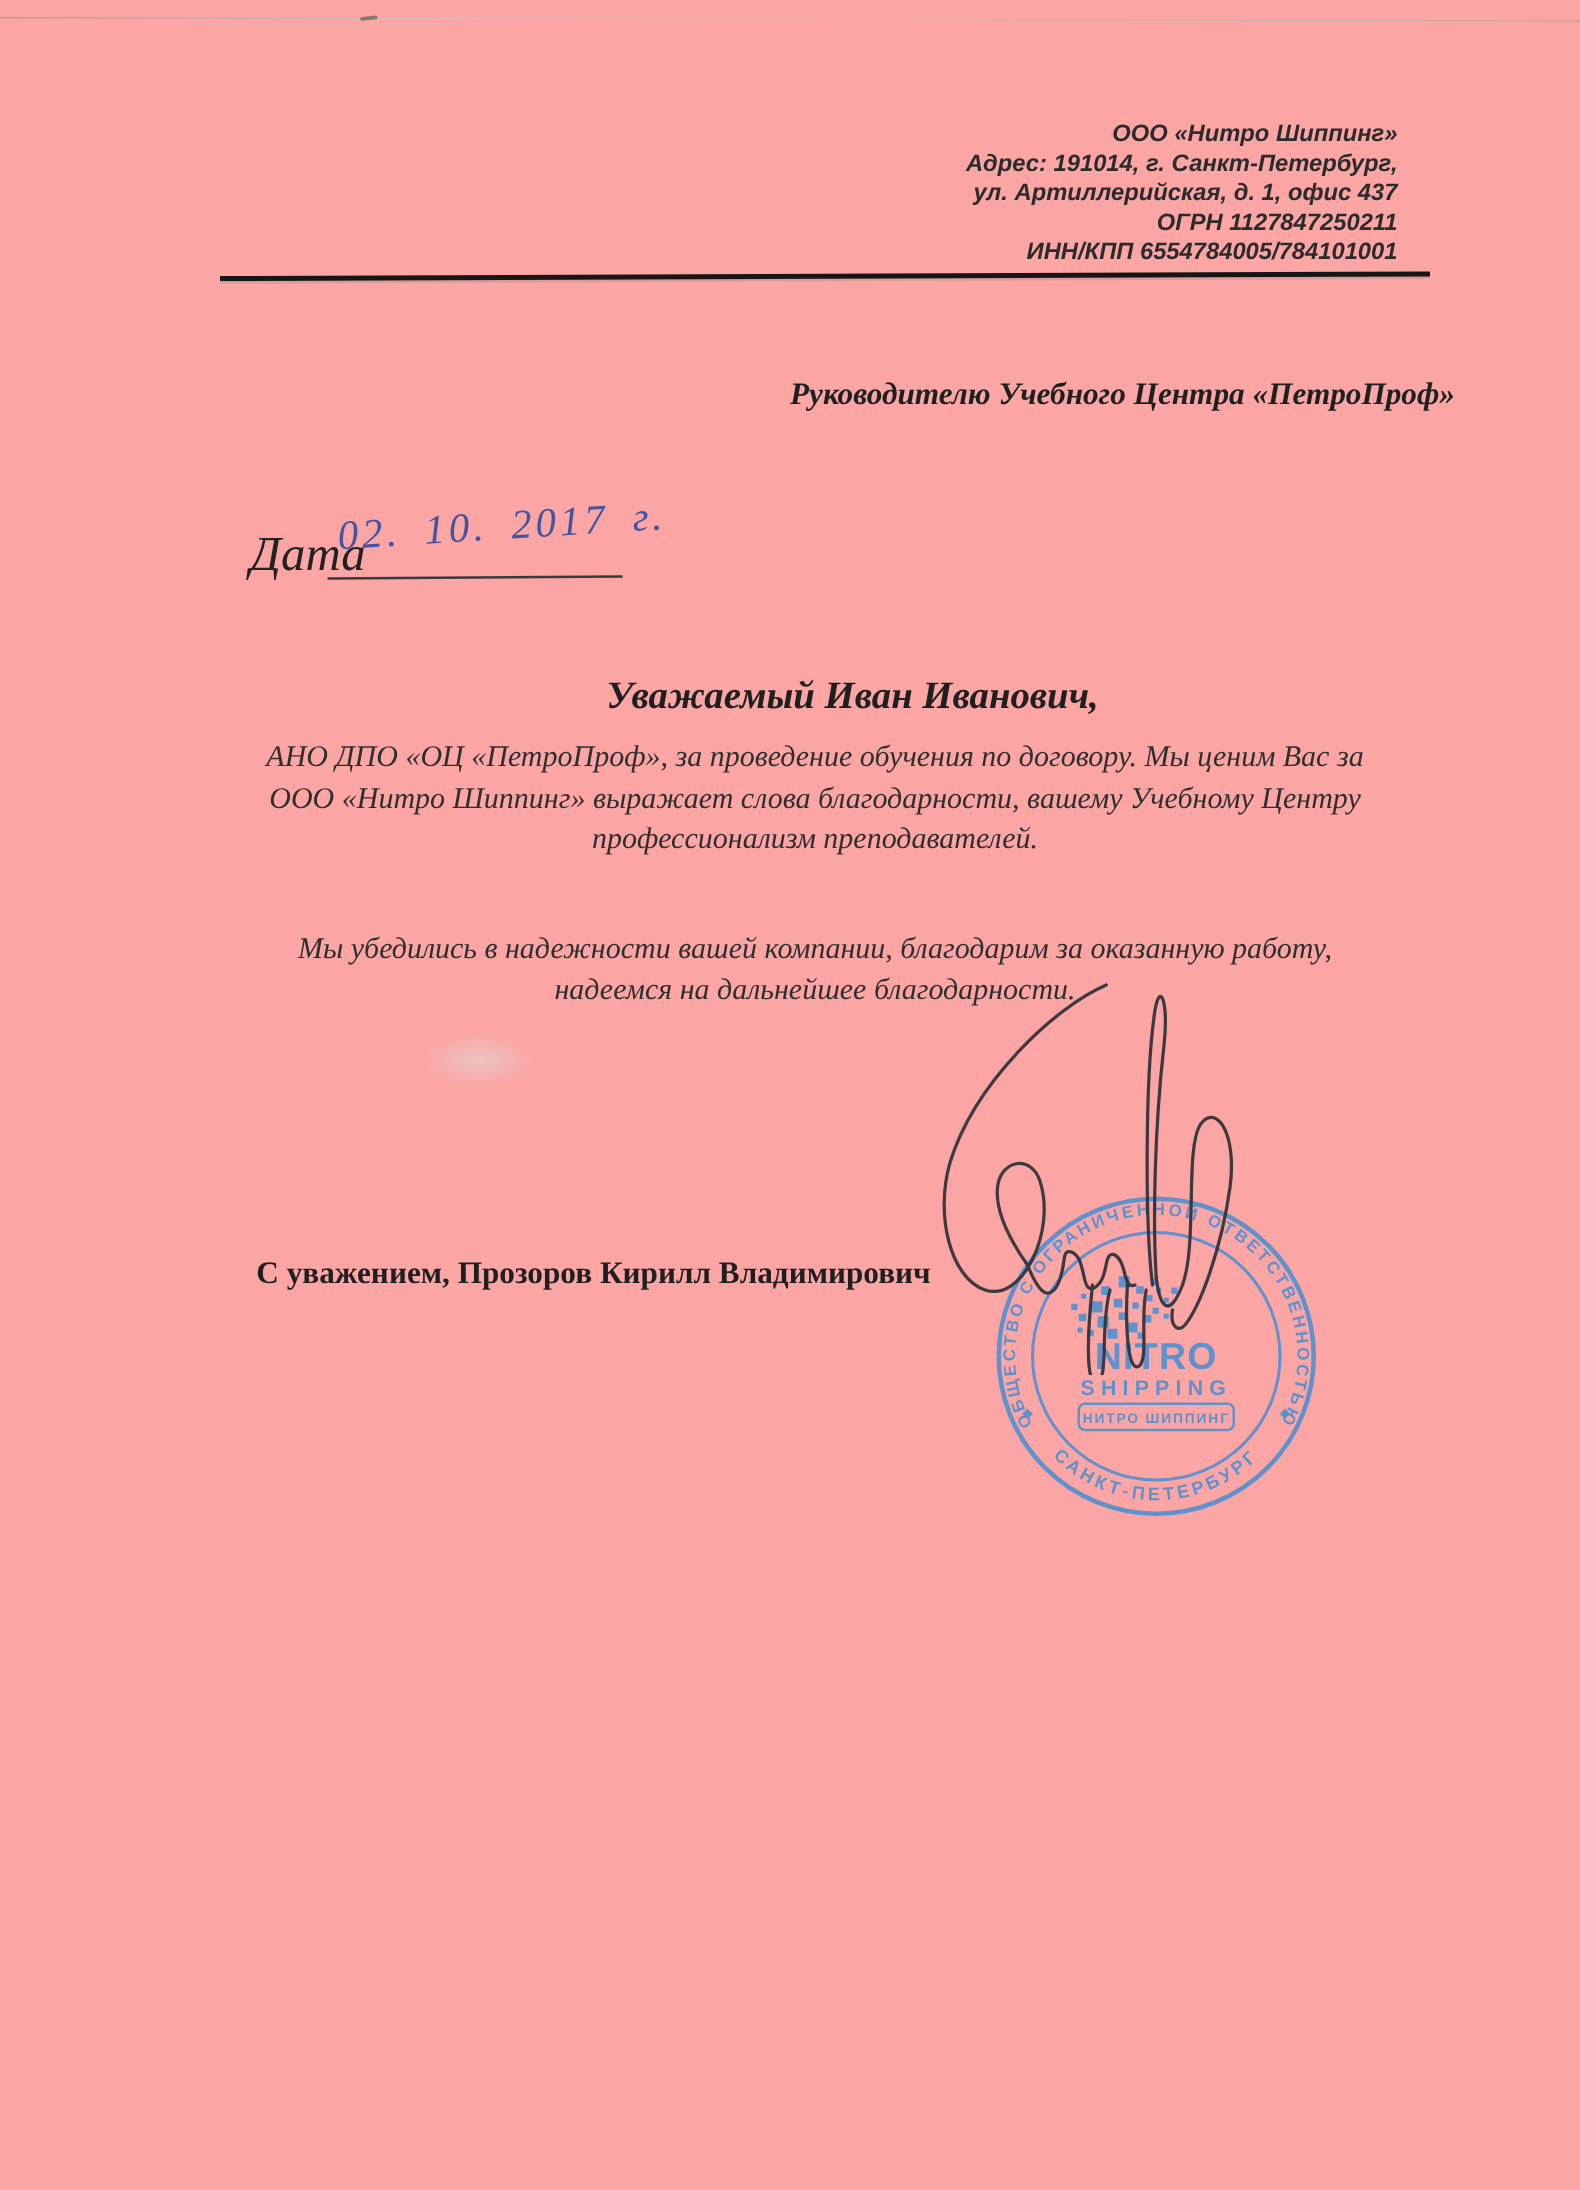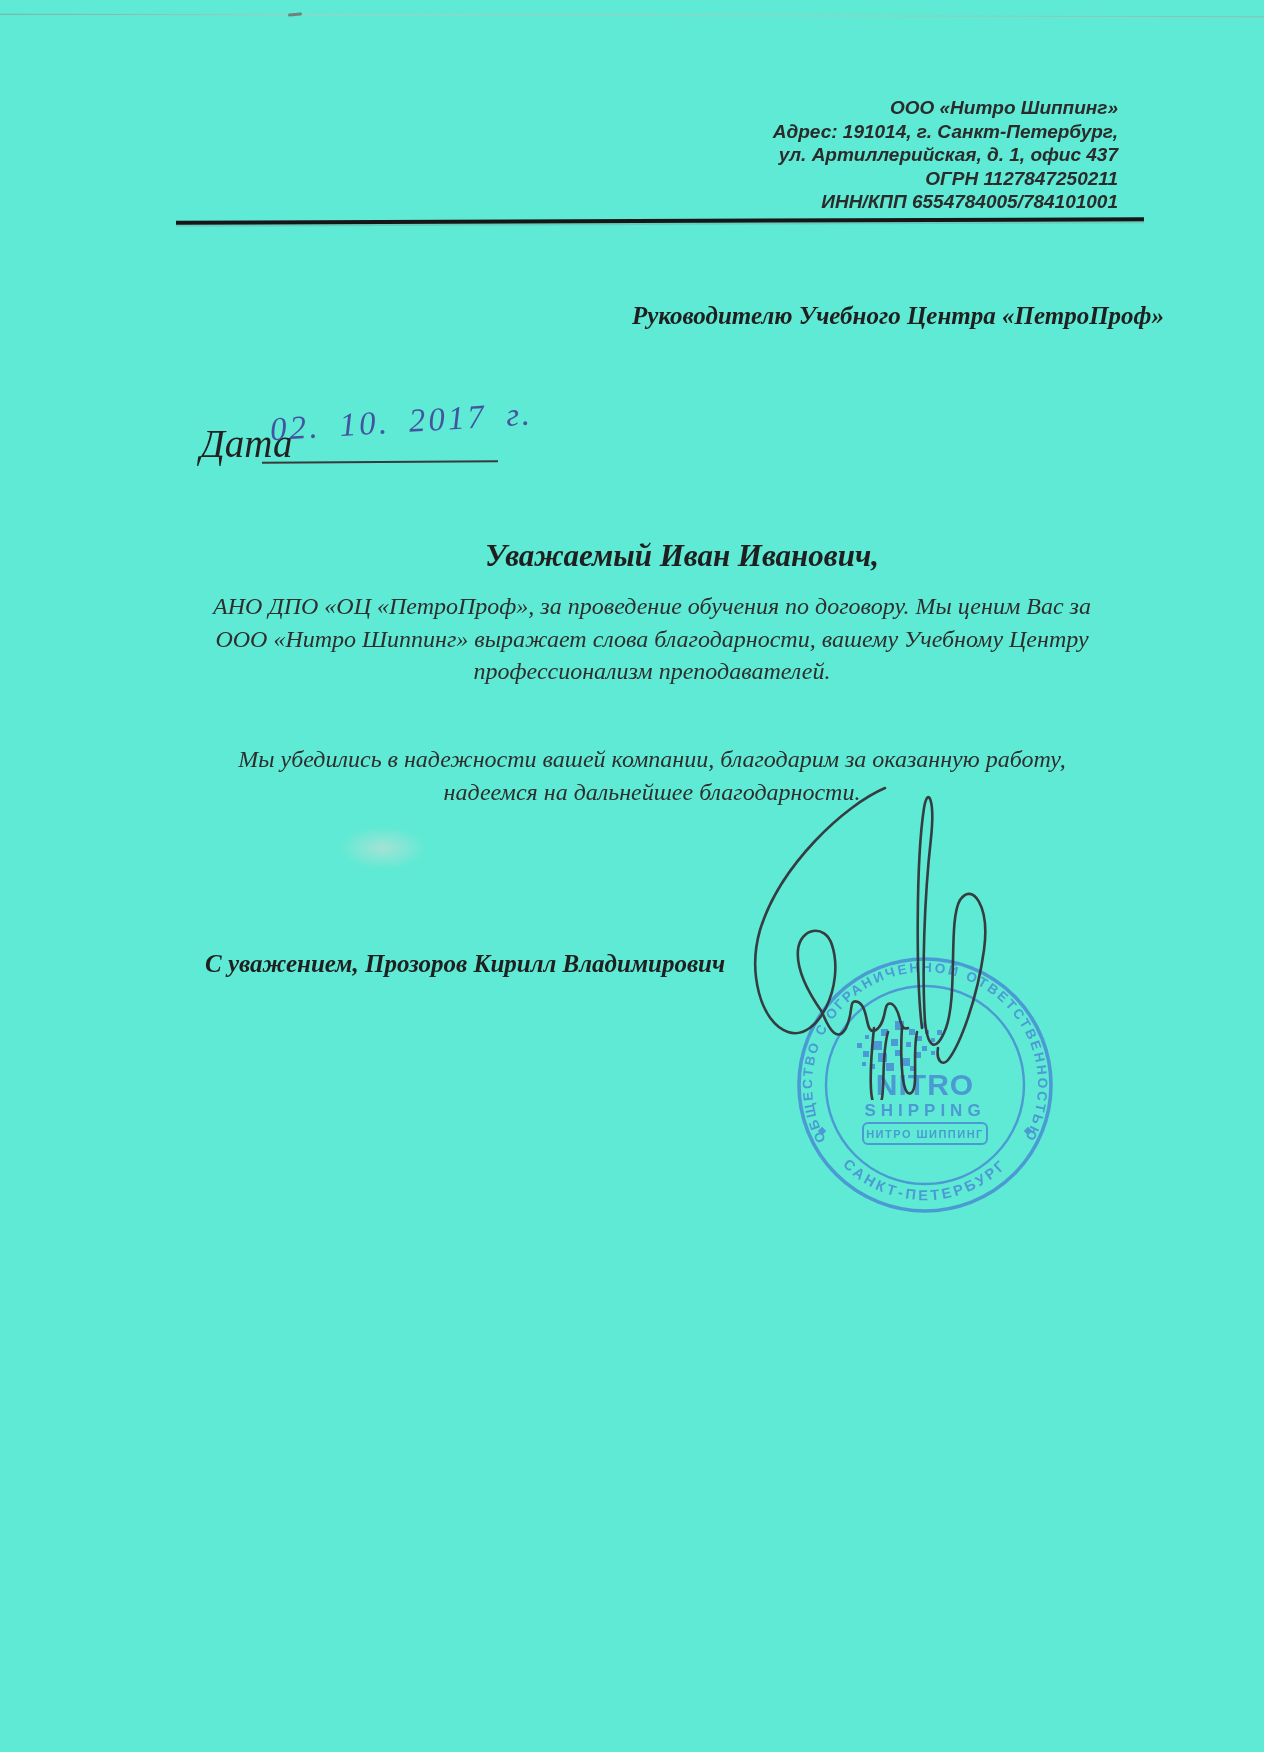--- a/index.html
+++ b/index.html
@@ -1,19 +1,19 @@
 <!DOCTYPE html>
 <html><head>
 <meta charset="utf-8">
 <style>
   html,body{margin:0;padding:0;background:#e8e8e8;}
   .page{
     position:relative;
     width:1264px;height:1752px;
-    background:#5eead4;
+    background:#fca5a5;
     overflow:hidden;
     font-family:"Liberation Serif","DejaVu Serif",serif;
     color:#262626;
   }
   
   .scanline{
     position:absolute;top:15px;left:0;width:100%;height:1px;
     background:linear-gradient(90deg,#8f8a83 0%,#c9c5be 25%,#bdb9b2 70%,#a9a49c 100%);
     opacity:.65;transform:rotate(.12deg);
   }
@@ -66,22 +66,22 @@
     color:#1f1f1f;
   }
   .para{
     position:absolute;left:150px;right:110px;
     text-align:center;font-style:italic;font-size:24px;line-height:32.5px;
     color:#2e2e2e;
   }
   .para1{top:590px;}
   .para2{top:743px;}
   .closing{
-    position:absolute;top:950px;left:205px;
-    font-weight:bold;font-style:italic;font-size:25px;color:#1f1f1f;
+    position:absolute;top:1005px;left:205px;
+    font-weight:bold;font-size:25px;color:#1f1f1f;
     white-space:nowrap;
   }
   .stamp-svg{position:absolute;top:935px;left:775px;}
   .sign-svg{position:absolute;top:760px;left:660px;}
   .stamp-sans{font-family:"Liberation Sans","DejaVu Sans",sans-serif;font-weight:bold;}
 </style>
 </head>
 <body>
 
 <div class="page">

